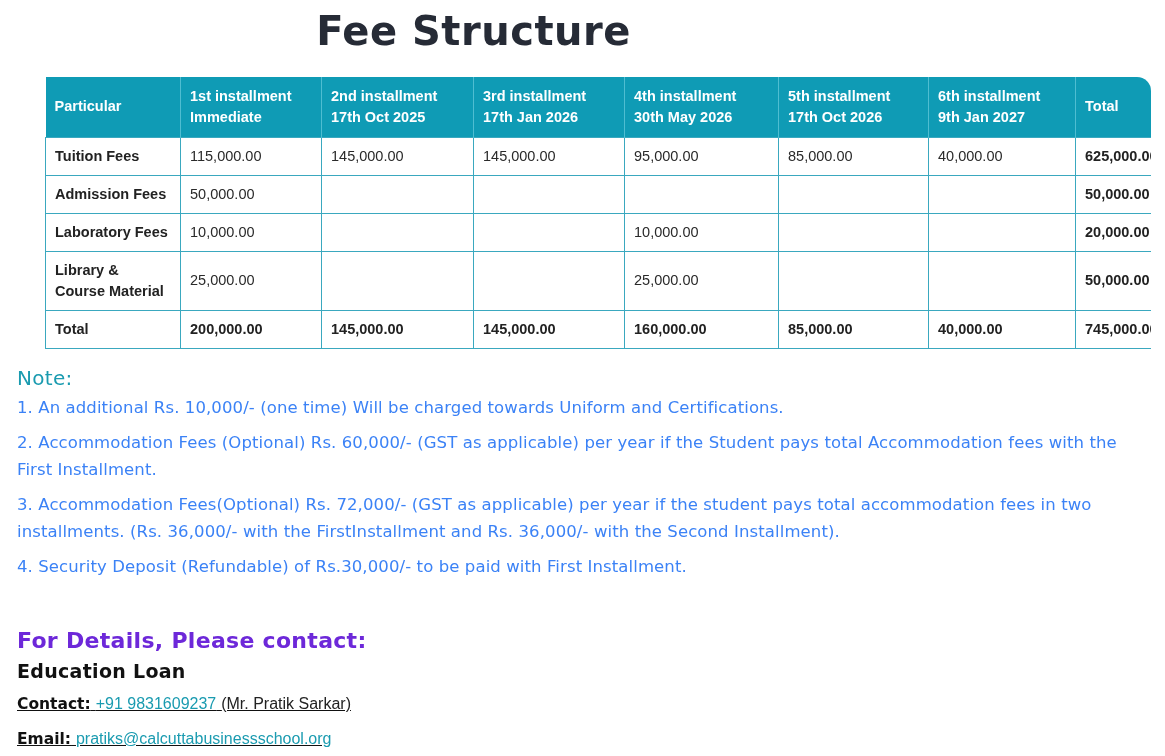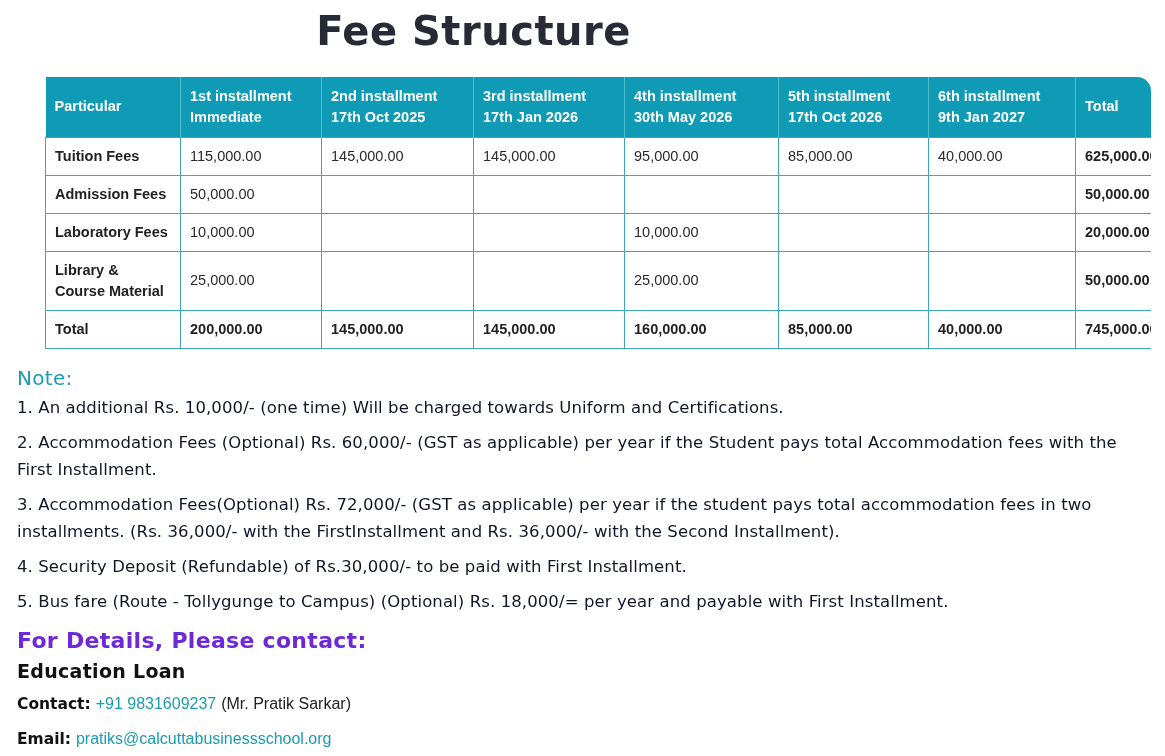--- a/index.html
+++ b/index.html
@@ -32,26 +32,26 @@
       vertical-align: middle; color: #2a2a2a; line-height: 21px;
     }
     table.fee-table td.label { font-weight: bold; color: #222; }
     table.fee-table td.total-col { font-weight: bold; color: #222; }
     table.fee-table tr.row-normal td { height: 38px; }
     table.fee-table tr.row-tall td { height: 59px; }
     table.fee-table tr.row-total td { height: 38px; font-weight: bold; color: #222; }
 
     .notes { position: absolute; left: 17px; top: 366px; width: 1140px; font-family: "DejaVu Sans", sans-serif; }
     .note-heading { color: #1a9bb0; font-size: 20px; font-weight: normal; margin-bottom: 4px; letter-spacing: 0.3px; }
-    .note-item { font-size: 16.5px; color: #0f172a; line-height: 27px; margin-bottom: 8px; letter-spacing: 0.1px; }
+    .note-item { font-size: 16.5px; color: #3b82f6; line-height: 27px; margin-bottom: 8px; letter-spacing: 0.1px; }
 
     .contact { position: absolute; left: 17px; top: 626px; width: 1140px; font-family: "DejaVu Sans", sans-serif; }
     .contact-heading { color: #6d28d9; font-size: 22px; line-height: 30px; letter-spacing: 0.3px; }
     .contact-sub { font-size: 19px; color: #111; line-height: 30px; letter-spacing: 0.3px; }
-    .contact-line { font-size: 15.5px; color: #111; line-height: 24px; margin-top: 6px; }
+    .contact-line { font-size: 15.5px; color: #111; line-height: 24px; margin-top: 6px; text-decoration: underline; }
     .contact-line .lbl { font-weight: 600; }
     .contact-line .link { color: #1a9bb0; font-family: "Liberation Sans", sans-serif; font-size: 16px; text-decoration: none; }
     .contact-line .extra { font-family: "Liberation Sans", sans-serif; font-size: 16px; color: #222; }
   </style>
 </head>
 <body>
 
 <h1 class="page-title">Fee Structure</h1>
 
 <div class="fee-table-wrap">
@@ -132,21 +132,20 @@
     </tbody>
   </table>
 </div>
 
 <section class="notes">
   <h2 class="note-heading">Note:</h2>
   <p class="note-item">1. An additional Rs. 10,000/- (one time) Will be charged towards Uniform and Certifications.</p>
   <p class="note-item">2. Accommodation Fees (Optional) Rs. 60,000/- (GST as applicable) per year if the Student pays total Accommodation fees with the First Installment.</p>
   <p class="note-item">3. Accommodation Fees(Optional) Rs. 72,000/- (GST as applicable) per year if the student pays total accommodation fees in two installments. (Rs. 36,000/- with the FirstInstallment and Rs. 36,000/- with the Second Installment).</p>
   <p class="note-item">4. Security Deposit (Refundable) of Rs.30,000/- to be paid with First Installment.</p>
-  <p class="note-item">5. Bus fare (Route - Tollygunge to Campus) (Optional) Rs. 18,000/= per year and payable with First Installment.</p>
 </section>
 
 <section class="contact">
   <h2 class="contact-heading">For Details, Please contact:</h2>
   <h3 class="contact-sub">Education Loan</h3>
   <div class="contact-line">
     <span class="lbl">Contact:</span>
     <a class="link">+91 9831609237</a>
     <span class="extra">(Mr. Pratik Sarkar)</span>
   </div>

